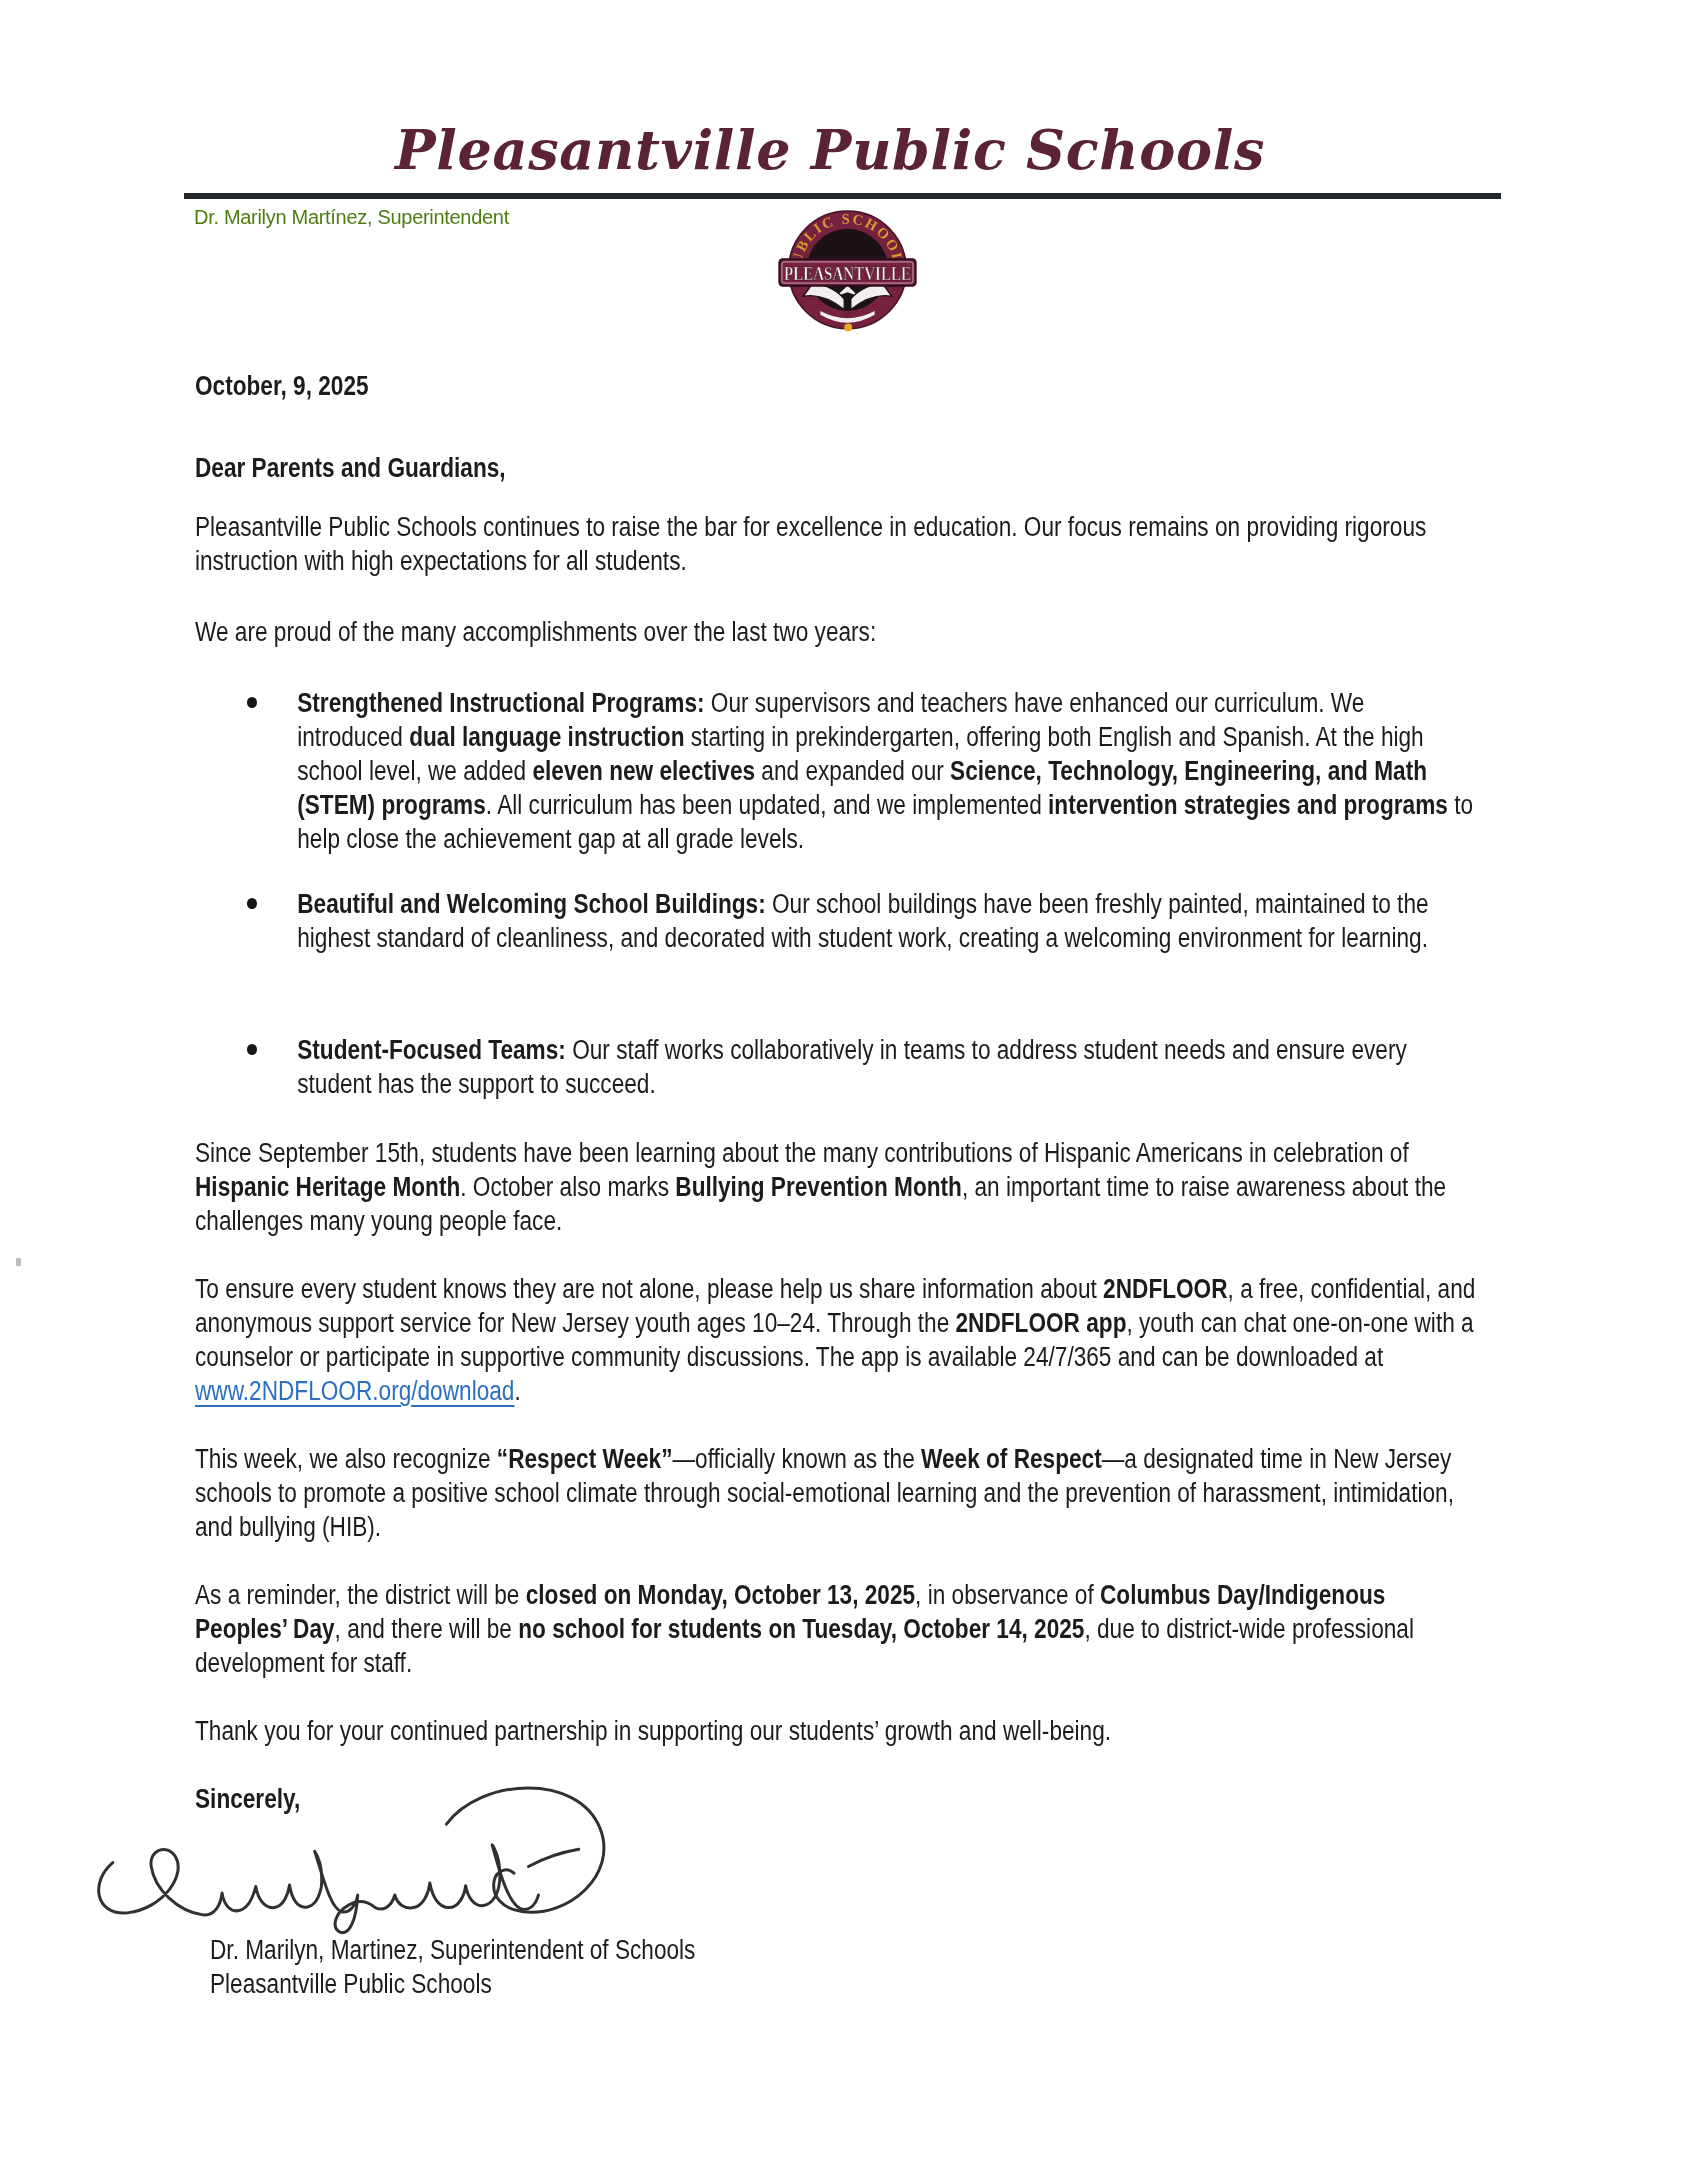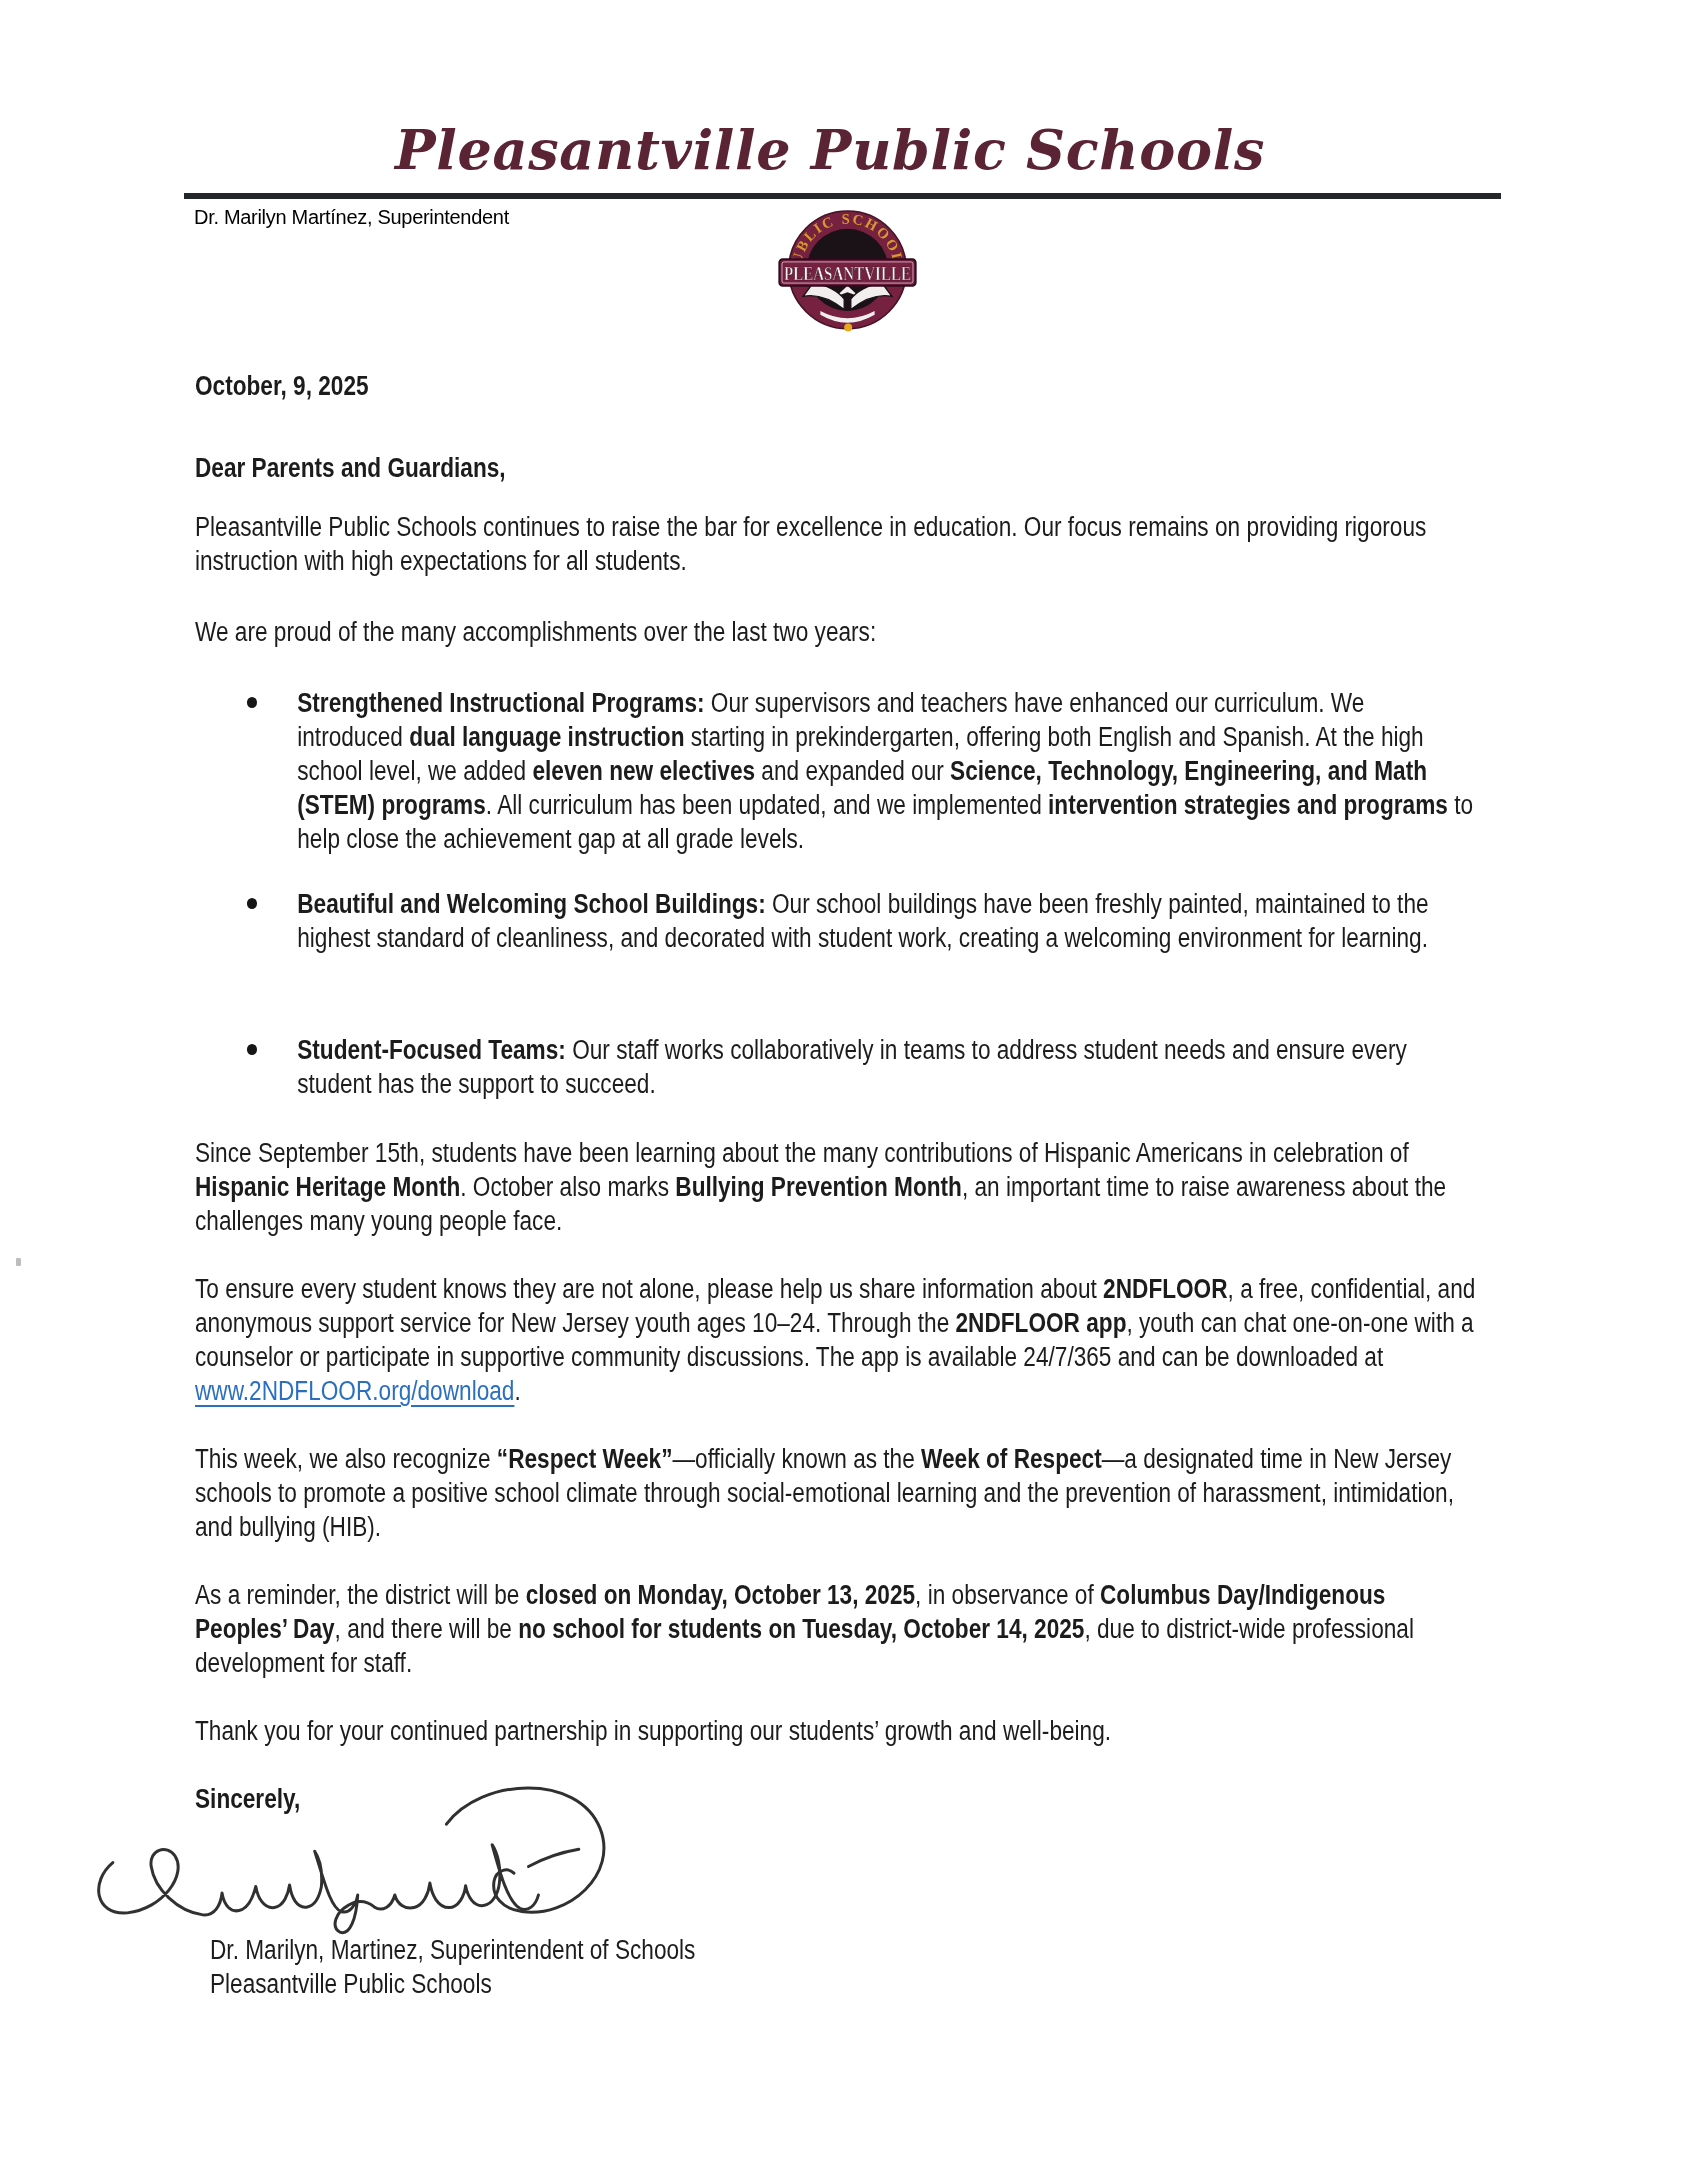--- a/index.html
+++ b/index.html
@@ -29,21 +29,21 @@
     position:absolute;
     top:193px; left:184px;
     width:1317px; height:6px;
     background:#24272a;
   }
   .superintendent{
     position:absolute;
     top:206px; left:194px;
     font-size:20px;
     letter-spacing:-0.3px;
-    color:#000000;
+    color:#4d7c0f;
   }
   .logo{
     position:absolute;
     top:209px; left:774px;
     width:147px; height:129px;
   }
 
   
   .content{
     position:absolute;

